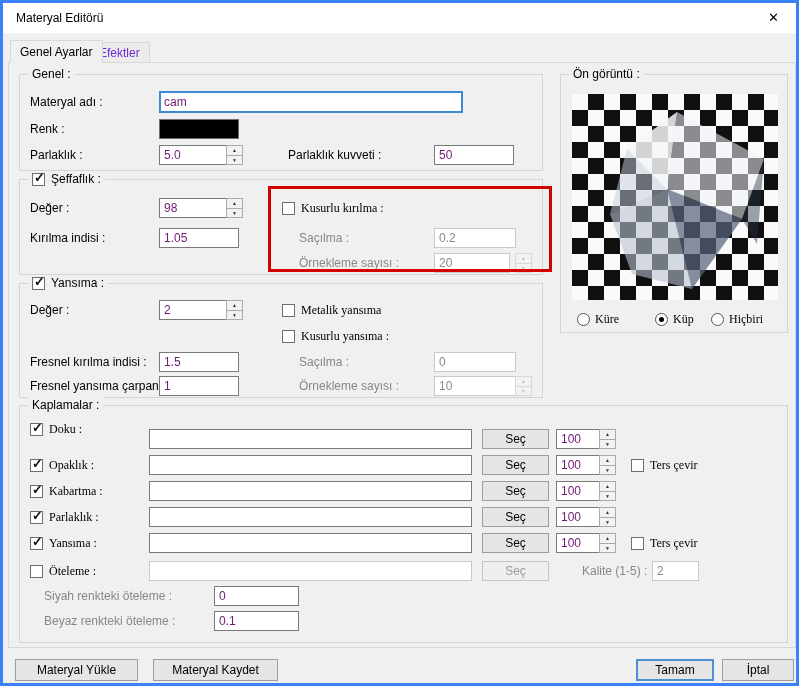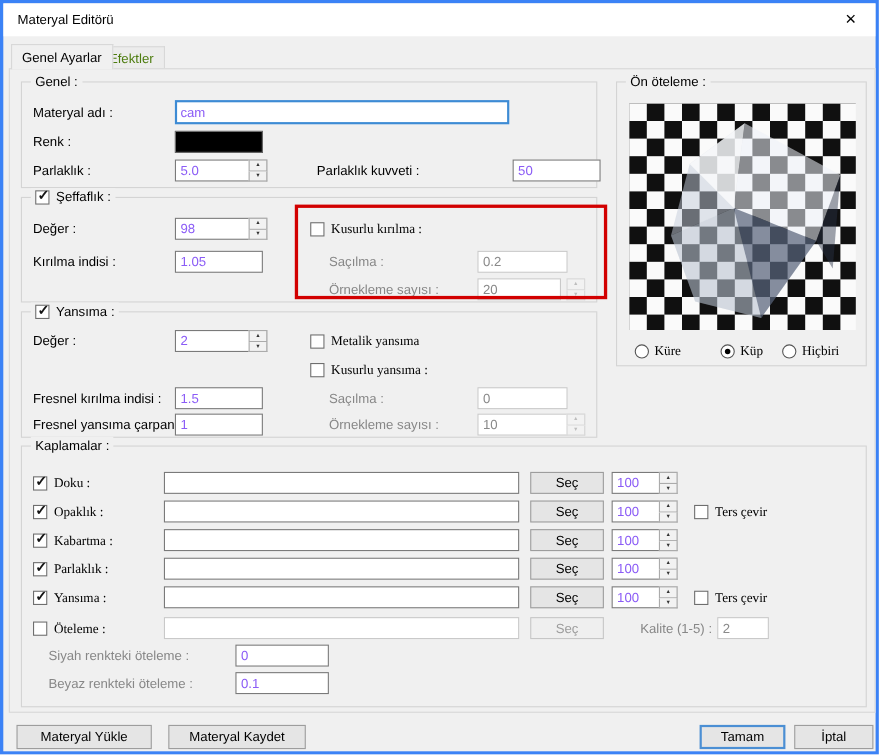--- a/index.html
+++ b/index.html
@@ -11,34 +11,34 @@
 
   .titlebar { position:absolute; left:0; top:0; width:100%; height:30px; background:#ffffff; }
   .title { position:absolute; left:13px; top:8px; font-size:12px; color:#000; }
   .close { position:absolute; right:0; top:0; width:45px; height:30px; text-align:center;
            line-height:30px; font-size:13px; color:#000; cursor:pointer; }
 
   .tab { position:absolute; font-size:12px; padding:0 9px; line-height:20px; }
   .tab.active { top:37px; height:23px; background:#f0f0f0; border:1px solid #d8d8d8;
                 border-bottom:none; z-index:2; line-height:22px; }
   .tab.inactive { top:39px; height:20px; background:#ececec; border:1px solid #d8d8d8;
-                  border-bottom:none; color:#4d7c0f; }
+                  border-bottom:none; color:#6d28d9; }
 
   .page { position:absolute; left:5px; top:59px; width:788px; height:586px;
           border:1px solid #d8d8d8; background:#f0f0f0; }
 
   .grp { position:absolute; border:1px solid #d4d4d4; }
   .grp-title { position:absolute; top:-9px; left:8px; background:#f0f0f0; padding:0 4px;
                display:flex; align-items:center; height:16px; white-space:nowrap; }
 
   .lbl { position:absolute; white-space:nowrap; height:20px; line-height:20px; color:#000; }
   .gray { color:#878787; }
 
   .txt { position:absolute; height:20px; border:1px solid #7a7a7a; background:#fff;
-         font:12px "Liberation Sans", sans-serif; padding:0 4px; color:#8b5cf6; }
+         font:12px "Liberation Sans", sans-serif; padding:0 4px; color:#701a75; }
   .txt.dis { border-color:#c9c9c9; color:#8a8a8a; }
   .txt.focus { border:2px solid #3d8bd4; padding:0 3px; height:22px; }
 
   .spin { position:absolute; width:17px; height:20px; display:flex; flex-direction:column; z-index:2; }
   .spin span { flex:1; border:1px solid #ababab; background:#f2f2f2; font-size:5px;
                line-height:8px; text-align:center; color:#333; cursor:default; overflow:hidden; }
   .spin span + span { border-top:none; }
   .spin.dis span { color:#bdbdbd; border-color:#d8d8d8; }
 
   .chkrow { position:absolute; display:flex; align-items:center; height:20px; white-space:nowrap;font-family:Liberation Serif, serif; }
@@ -90,21 +90,21 @@
     <div style="position:absolute;left:139px;top:44px;width:80px;height:20px;background:#000;border:1px solid #6e6e6e;"></div>
 
     <span class="lbl" style="left:10px;top:70px;">Parlaklık :</span>
     <input class="txt" style="left: 139px; top: 70px; width: 84px; padding-right: 20px;" readonly="" value="5.0">
     <div class="spin" style="left:206px;top:70px;">
       <span>▲</span>
         <span>▼</span>
     </div>
 
     <span class="lbl" style="left:268px;top:70px;">Parlaklık kuvveti :</span>
-    <input class="txt" style="left: 414px; top: 70px; width: 80px; margin-left: 32px;" readonly="" value="50">
+    <input class="txt" style="left: 414px; top: 70px; width: 80px;" readonly="" value="50">
   </div>
 
   <div class="grp" style="left:16px;top:176px;width:524px;height:96px;">
     <span class="grp-title">
       <span class="chk on"></span>
       <span>Şeffaflık :</span>
     </span>
 
     <span class="lbl" style="left:10px;top:18px;">Değer :</span>
     <input class="txt" style="left: 139px; top: 18px; width: 84px; padding-right: 20px;" readonly="" value="98">
@@ -171,21 +171,21 @@
     <input class="txt dis" style="left: 414px; top: 92px; width: 98px; padding-right: 20px;" readonly="" value="10">
     <div class="spin dis" style="left:495px;top:92px;">
       <span>▲</span>
         <span>▼</span>
     </div>
   </div>
 
   <div class="grp" style="left:16px;top:402px;width:769px;height:238px;">
     <span class="grp-title">Kaplamalar :</span>
 
-    <div class="chkrow" style="left:10px;top:23px;">
+    <div class="chkrow" style="left:10px;top:13px;">
       <span class="chk on"></span>
       <span>Doku :</span>
     </div>
     <input class="txt" style="left: 129px; top: 23px; width: 323px;" readonly="" value="">
     <div class="btn" style="left:462px;top:23px;width:67px;">Seç</div>
     <input class="txt" style="left: 536px; top: 23px; width: 60px; padding-right: 18px;" readonly="" value="100">
     <div class="spin" style="left:579px;top:23px;">
         <span>▲</span>
         <span>▼</span>
       </div>
@@ -256,21 +256,21 @@
     <input class="txt dis" style="left: 632px; top: 155px; width: 47px;" readonly="" value="2">
 
     <span class="lbl gray" style="left:24px;top:180px;">Siyah renkteki öteleme :</span>
     <input class="txt" style="left: 194px; top: 180px; width: 85px;" readonly="" value="0">
 
     <span class="lbl gray" style="left:24px;top:205px;">Beyaz renkteki öteleme :</span>
     <input class="txt" style="left: 194px; top: 205px; width: 85px;" readonly="" value="0.1">
   </div>
 
   <div class="grp" style="left:557px;top:71px;width:228px;height:259px;">
-    <span class="grp-title">Ön öteleme :</span>
+    <span class="grp-title">Ön görüntü :</span>
 
     <div class="preview" style="left:11px;top:19px;width:206px;height:206px;">
       <svg width="206" height="206" viewBox="0 0 206 206">
         <polygon points="105,18 192,65 170,125 95,95" fill="rgba(236,240,248,0.55)"></polygon>
         <polygon points="105,18 95,95 38,120 55,55" fill="rgba(195,203,218,0.5)"></polygon>
         <polygon points="38,120 95,95 170,125 120,195 60,180" fill="rgba(158,168,186,0.45)"></polygon>
         <polygon points="95,95 170,125 120,195" fill="rgba(58,70,95,0.5)"></polygon>
         <polygon points="55,55 105,18 95,95" fill="rgba(255,255,255,0.7)"></polygon>
         <polygon points="170,125 192,65 185,150" fill="rgba(42,52,72,0.45)"></polygon>
         <polygon points="60,180 120,195 95,95 38,120" fill="rgba(225,230,240,0.25)"></polygon>

